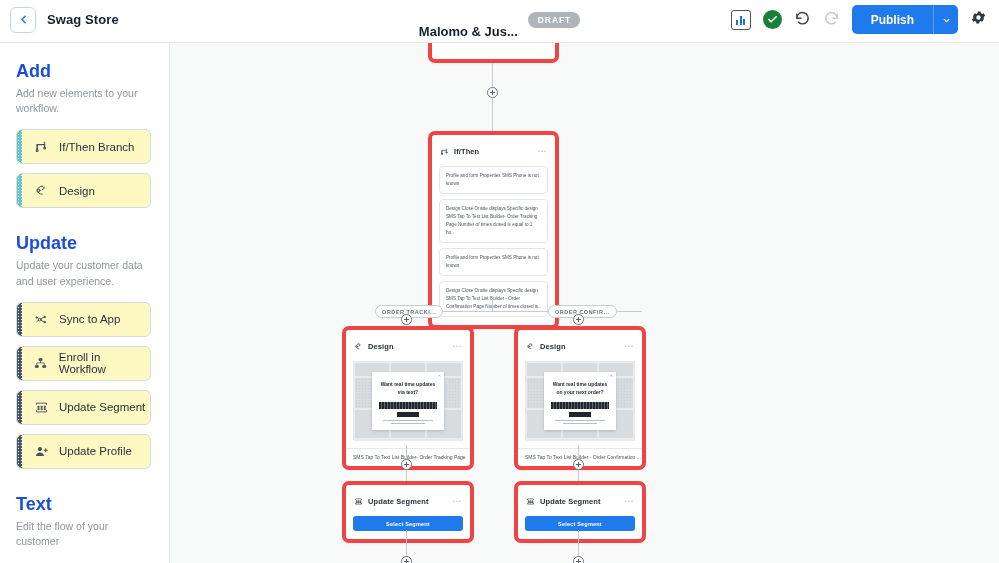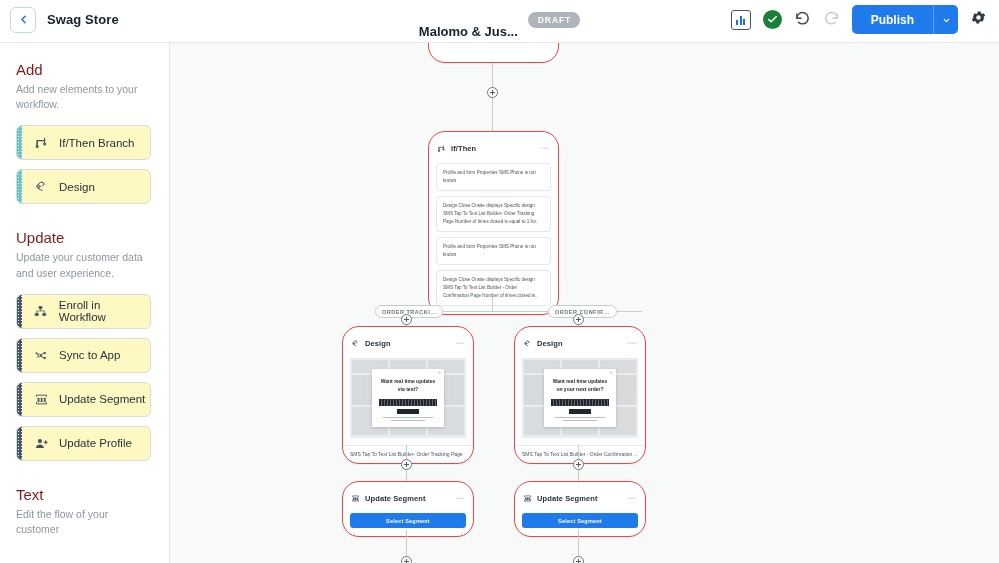--- a/index.html
+++ b/index.html
@@ -79,21 +79,21 @@
 
   
   .sidebar {
     width: 170px; min-width: 170px;
     background: #ffffff;
     border-right: 1px solid #e3e7ea;
     padding: 18px 18px 0 16px;
     overflow: hidden;
     position: relative;
   }
-  .sec-title { font-size: 15px; font-weight: normal; color: #7f1d1d; margin-bottom: 4px; }
+  .sec-title { font-size: 18px; font-weight: bold; color: #1d4ed8; margin-bottom: 4px; }
   .sec-desc { font-size: 10.5px; color: #8d969e; line-height: 1.45; margin-bottom: 13px; }
   .palette-item {
     height: 35px;
     border: 1px solid #d6dbe0; border-radius: 6px;
     background: #fef9c3;
     display: flex; align-items: center;
     margin-bottom: 9px;
     position: relative;
     overflow: hidden;
     cursor: grab;
@@ -148,22 +148,22 @@
     font-size: 5.5px; font-weight: bold; letter-spacing: .5px; color: #6b7680;
     padding: 2.5px 6px 2px 6px;
     white-space: nowrap;
     cursor: pointer;
   }
 
   
   .node {
     position: absolute;
     background: #ffffff;
-    border: 1px solid #ef4444;
-    border-radius: 17px;
+    border: 4px solid #ef4444;
+    border-radius: 7px;
     box-shadow: 0 1px 2px rgba(30,40,50,.06);
     cursor: pointer;
   }
   .node-head {
     display: flex; align-items: center; gap: 5px;
     padding: 7px 8px 6px 8px;
   }
   .node-title { font-size: 7.5px; font-weight: bold; color: #26323d; letter-spacing: .1px; }
   .node-dots { margin-left: auto; color: #8d969e; font-size: 9px; letter-spacing: .5px; line-height: 6px; cursor: pointer; }
   .cond-list { padding: 0 7px 8px 7px; display: flex; flex-direction: column; gap: 5px; }
@@ -328,42 +328,42 @@
 
       <div class="sec-gap"></div>
 
       <div>
         <div class="sec-title">Update</div>
         <div class="sec-desc">Update your customer data and user experience.</div>
 
         <div class="palette-item update">
           <div class="grip"></div>
           <div class="p-icon">
-            <svg width="15" height="15" viewBox="0 0 24 24" fill="#44515e" stroke="#44515e" stroke-width="1.2">
-                <rect x="9.5" y="4" width="5" height="3.4" rx=".6"></rect>
-                <rect x="3.5" y="15" width="5" height="3.4" rx=".6"></rect>
-                <rect x="15.5" y="15" width="5" height="3.4" rx=".6"></rect>
-                <path d="M12 7.4v3.6M6 15v-4h12v4" fill="none"></path>
-              </svg>
-          </div>
-          <div class="p-label">Enroll in Workflow</div>
-        </div>
-
-        <div class="palette-item update">
-          <div class="grip"></div>
-          <div class="p-icon">
             <svg width="15" height="15" viewBox="0 0 24 24" fill="none" stroke="#44515e" stroke-width="1.5" stroke-linecap="round">
                 <circle cx="9" cy="12" r="2.2"></circle>
                 <path d="M11 11l5-3M11 13l5 3M7.3 11L5 9M7.3 13L5 15"></path>
                 <circle cx="17" cy="8" r="1.1" fill="#44515e"></circle>
                 <circle cx="17" cy="16" r="1.1" fill="#44515e"></circle>
                 <circle cx="4" cy="8.5" r="0.9" fill="#44515e"></circle>
               </svg>
           </div>
           <div class="p-label">Sync to App</div>
+        </div>
+
+        <div class="palette-item update">
+          <div class="grip"></div>
+          <div class="p-icon">
+            <svg width="15" height="15" viewBox="0 0 24 24" fill="#44515e" stroke="#44515e" stroke-width="1.2">
+                <rect x="9.5" y="4" width="5" height="3.4" rx=".6"></rect>
+                <rect x="3.5" y="15" width="5" height="3.4" rx=".6"></rect>
+                <rect x="15.5" y="15" width="5" height="3.4" rx=".6"></rect>
+                <path d="M12 7.4v3.6M6 15v-4h12v4" fill="none"></path>
+              </svg>
+          </div>
+          <div class="p-label">Enroll in Workflow</div>
         </div>
 
         <div class="palette-item update">
           <div class="grip"></div>
           <div class="p-icon">
             <svg width="15" height="15" viewBox="0 0 24 24" fill="none" stroke="#44515e" stroke-width="1.5" stroke-linecap="round">
                 <path d="M4 7V5h16v2"></path>
                 <path d="M4 17v2h16v-2"></path>
                 <circle cx="7" cy="11" r="1.1" fill="#44515e"></circle>
                 <circle cx="12" cy="11" r="1.1" fill="#44515e"></circle>

